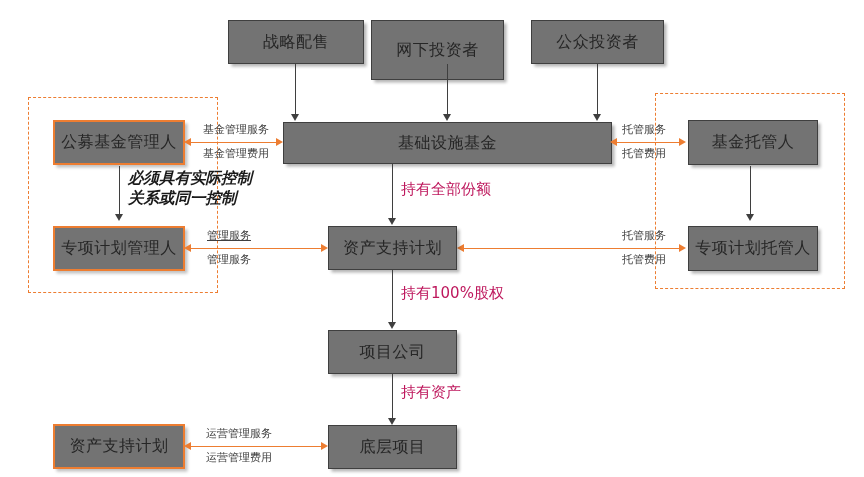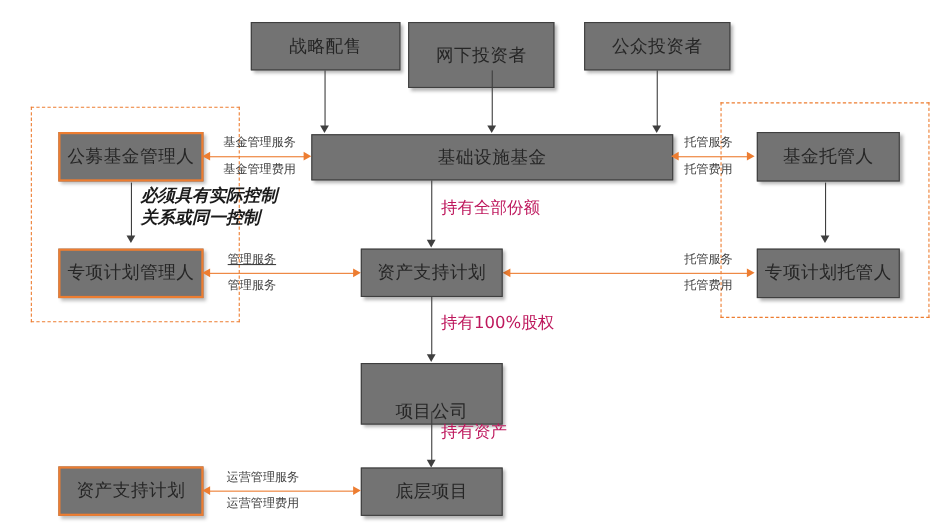--- a/index.html
+++ b/index.html
@@ -166,21 +166,21 @@
   <div class="elabel" style="left:401px;top:180px;">持有全部份额</div>
 
   <div class="box dark" style="left:328px;top:226px;width:129px;height:44px;">
     <span>资产支持计划</span>
   </div>
 
   <div class="vline" style="left:392px;top:270px;height:53px;"></div>
   <div class="arrowdown" style="left:387.5px;top:322px;"></div>
   <div class="elabel" style="left:401px;top:284px;">持有100%股权</div>
 
-  <div class="box dark" style="left:328px;top:330px;width:129px;height:56px;align-items:flex-end;">
+  <div class="box dark" style="left:328px;top:330px;width:129px;height:44px;">
     <span>项目公司</span>
   </div>
 
   <div class="vline" style="left:392px;top:374px;height:45px;"></div>
   <div class="arrowdown" style="left:387.5px;top:418px;"></div>
   <div class="elabel" style="left:401px;top:383px;">持有资产</div>
 
   <div class="box dark" style="left:328px;top:425px;width:129px;height:44px;text-align:right;">
     <span>底层项目</span>
   </div>

